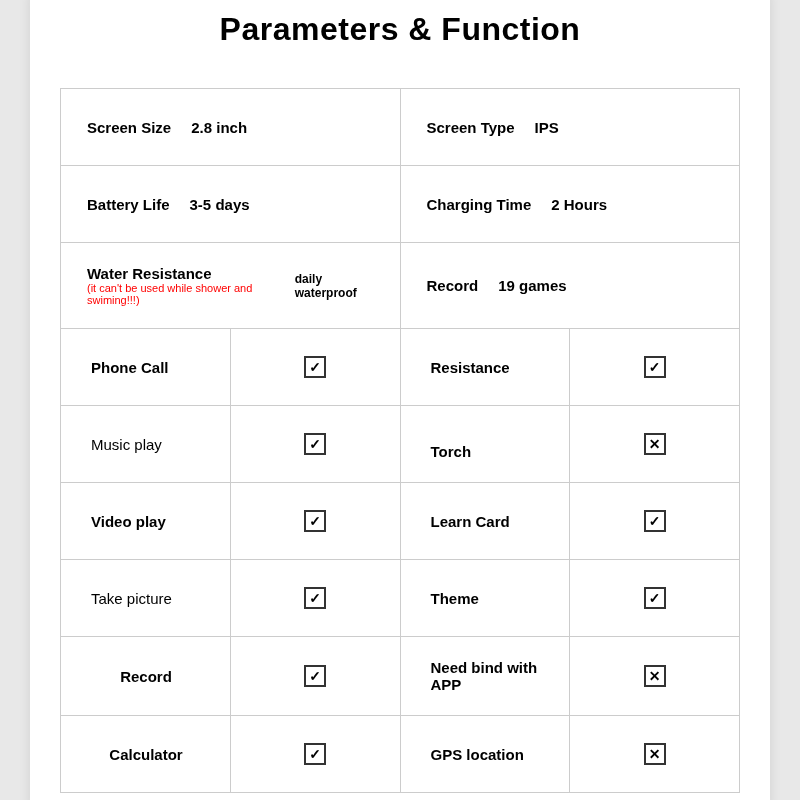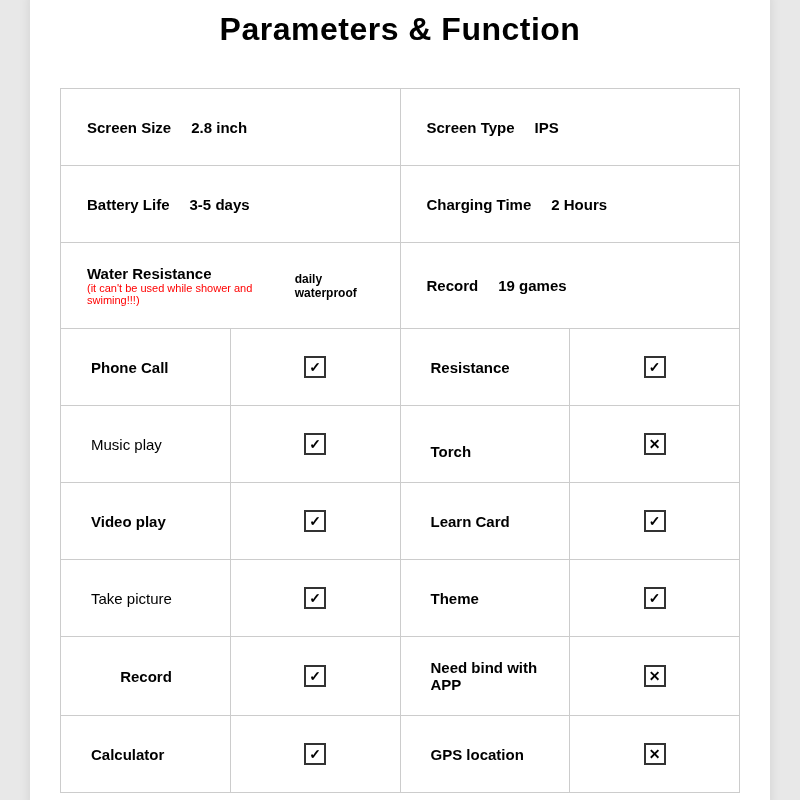--- a/index.html
+++ b/index.html
@@ -246,21 +246,21 @@
             </div>
           </td>
           <td style="width: 60px;">
             <div class="cell-inner" style="justify-content: center;">
               <span class="check-box cross"></span>
             </div>
           </td>
         </tr>
         <tr class="feature-row">
           <td colspan="1">
-            <div class="cell-inner" style="padding-left: 18px;">
+            <div class="cell-inner" style="padding-left: 18px; text-align: center;">
               <span class="feature-label">Calculator</span>
             </div>
           </td>
           <td style="width: 60px;">
             <div class="cell-inner" style="justify-content: center;">
               <span class="check-box checked"></span>
             </div>
           </td>
           <td>
             <div class="cell-inner" style="padding-left: 18px;">

